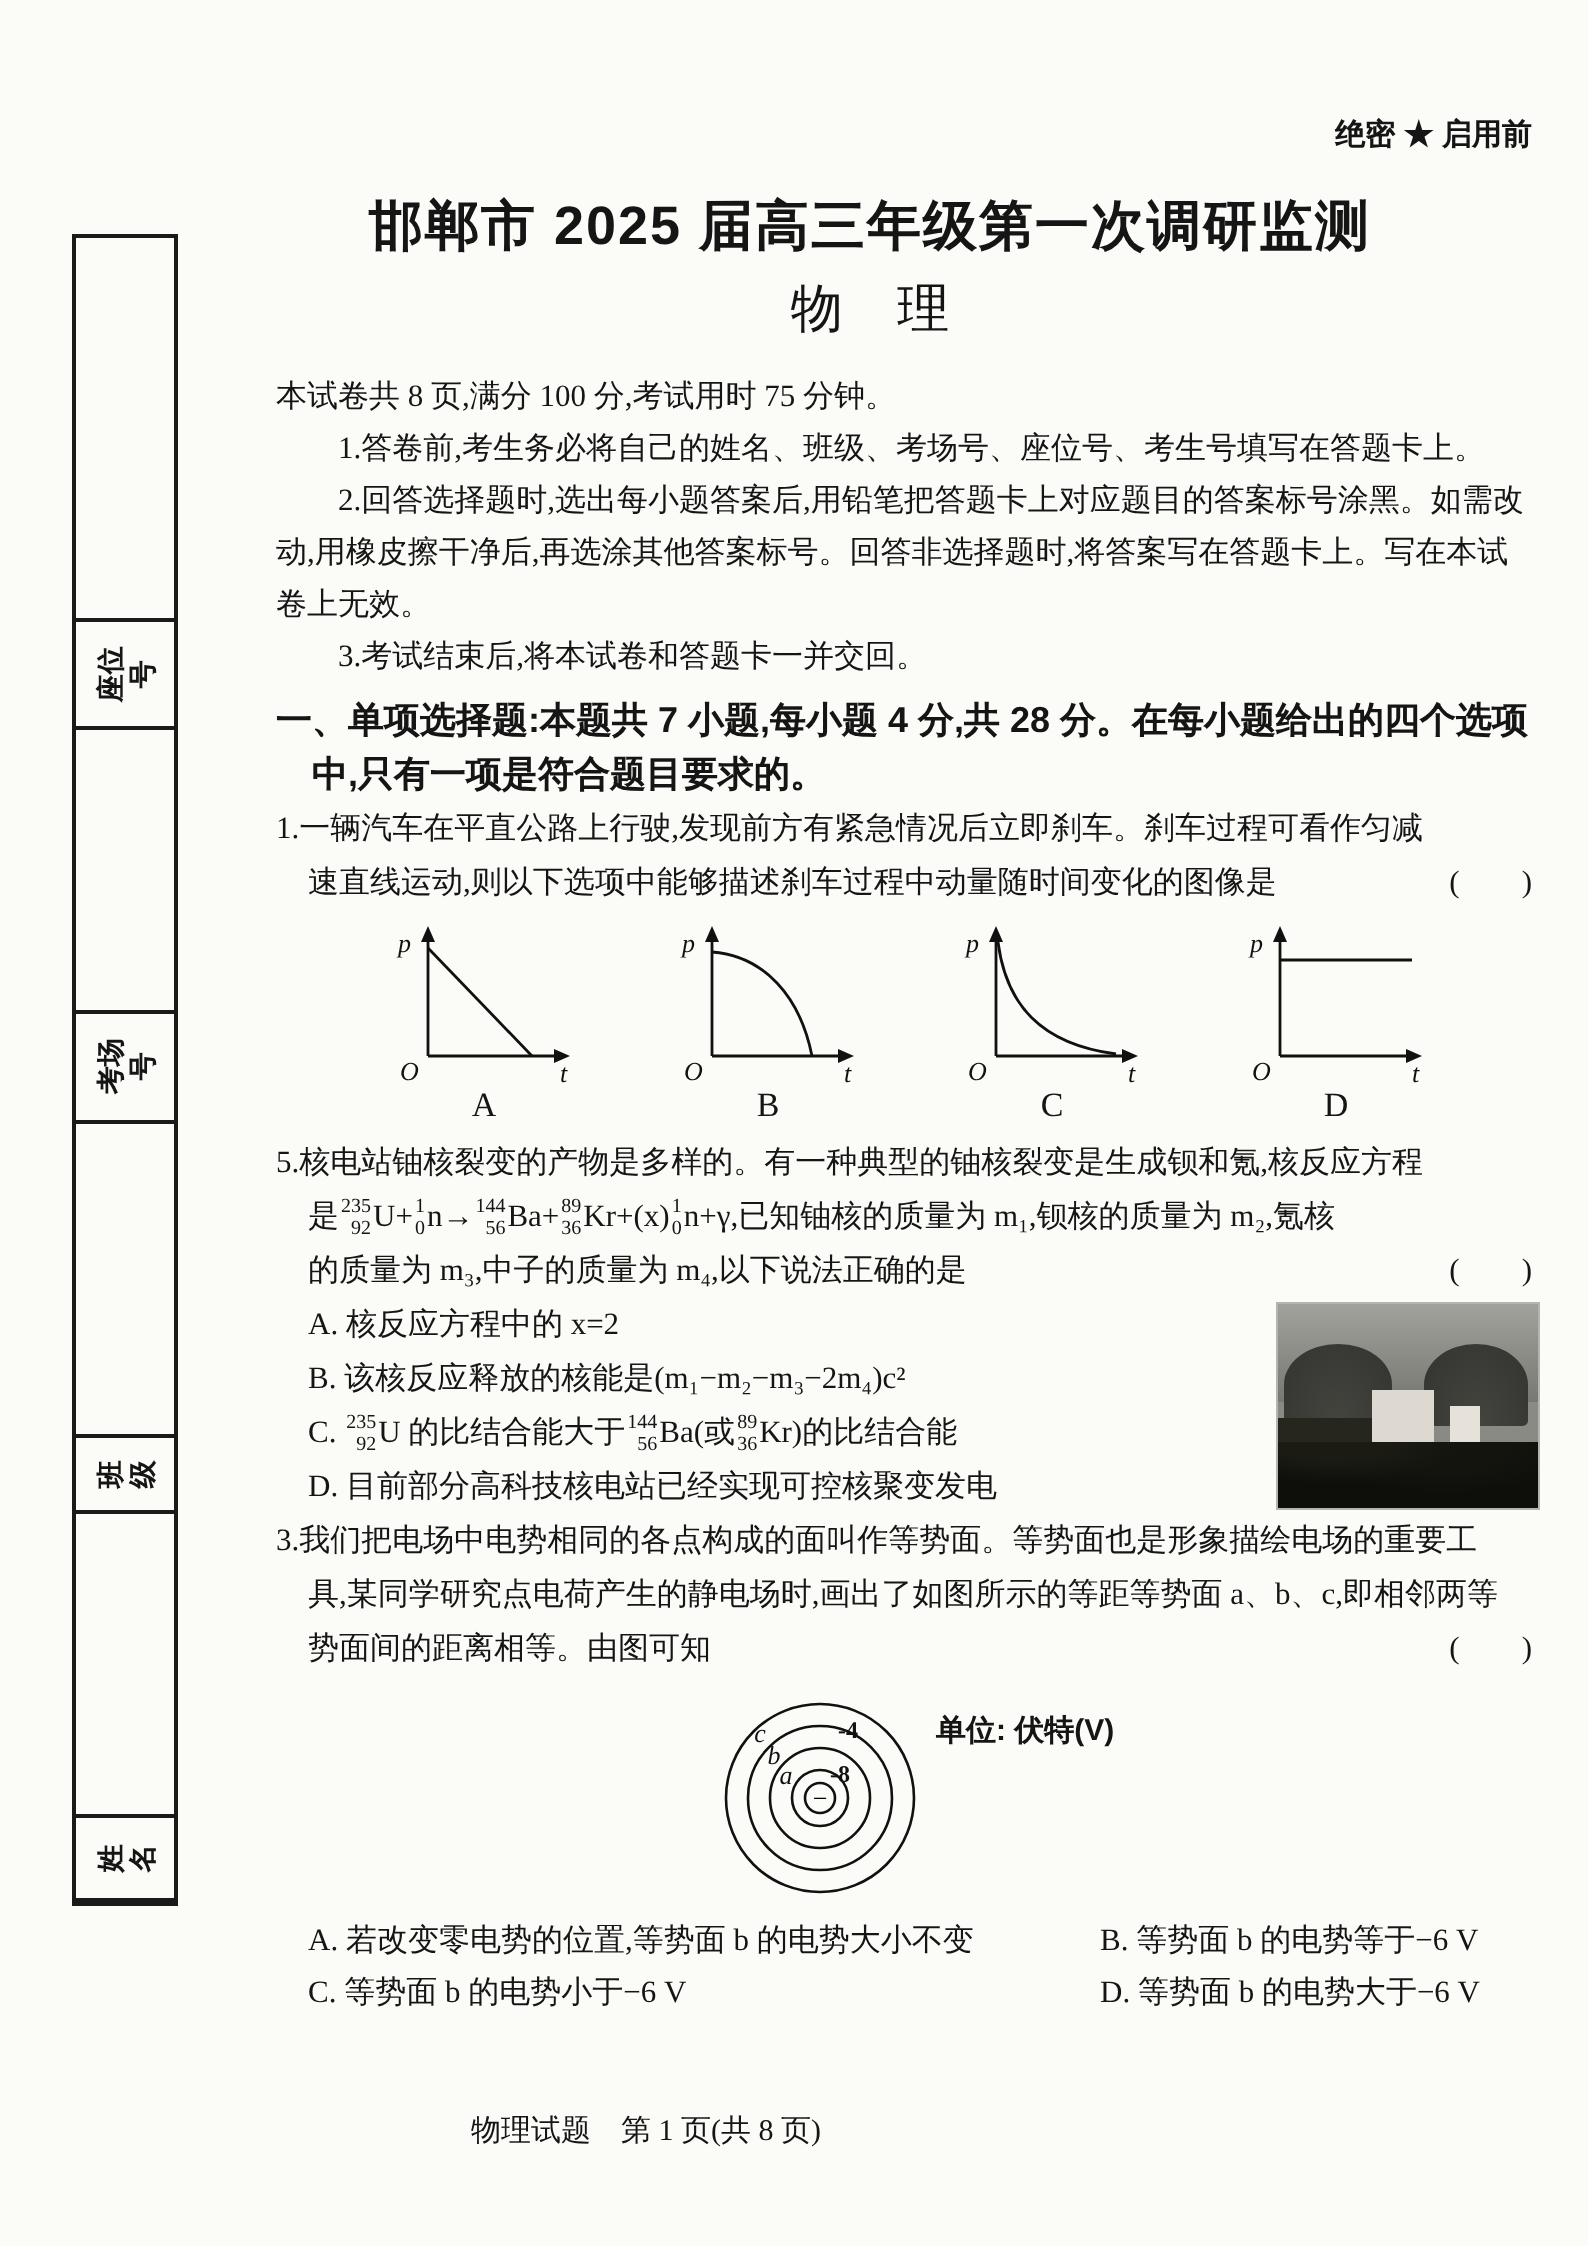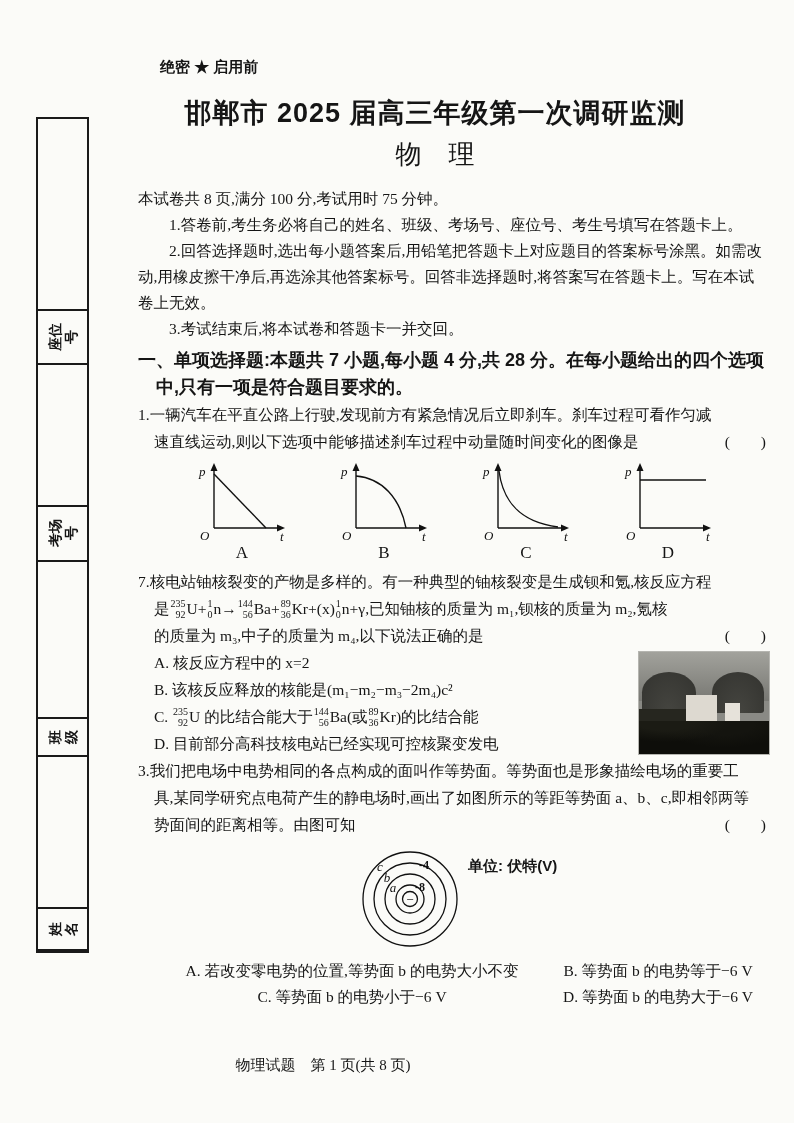--- a/index.html
+++ b/index.html
@@ -12,21 +12,21 @@
            border:2px solid #1a1a1a; display:flex; flex-direction:column; background:#fbfbf8; }
   .cell { flex:none; }
   .label-cell { border-top:2px solid #1a1a1a; border-bottom:2px solid #1a1a1a;
                 display:flex; align-items:center; justify-content:center; }
   .c1{height:190px}.c2{height:56px}.c3{height:140px}.c4{height:57px}
   .c5{height:155px}.c6{height:40px}.c7{height:150px}.c8{flex:1}
   .vlabel { transform:rotate(-90deg); font-family:"Liberation Sans","DejaVu Sans",sans-serif;
             font-weight:700; font-size:14px; line-height:1.15; text-align:center; white-space:nowrap; }
 
   .main { position:absolute; left:138px; top:58px; width:628px; }
-  .secrecy { font-family:"Liberation Sans",sans-serif; font-weight:700; font-size:15px; margin-left:22px; }
+  .secrecy { font-family:"Liberation Sans",sans-serif; font-weight:700; font-size:15px; margin-left:22px;text-align:right; }
   .title { margin-top:18px; padding-right:34px; text-align:center; font-family:"Liberation Sans",sans-serif;
            font-weight:700; font-size:27px; letter-spacing:1px; }
   .subject { margin-top:6px; padding-right:24px; text-align:center; font-family:"Liberation Sans",sans-serif;
              font-weight:400; font-size:26px; letter-spacing:10px; }
 
   .intro { margin-top:14px; font-size:15.5px; line-height:26px; }
   .notes-title { font-family:"Liberation Sans",sans-serif; font-weight:700; }
   .note { text-indent:2em; }
 
   .sec-header { margin-top:5px; font-family:"Liberation Sans",sans-serif; font-weight:700;
@@ -55,21 +55,21 @@
            background:#8a8a85; border:1px solid #b5b5b0; overflow:hidden; }
   .ph { position:absolute; }
 
   .q3fig { position:relative; height:116px; margin:2px 0 2px 0; }
   .q3fig svg { position:absolute; left:210px; top:0; }
   .fig-italic { font-family:"Liberation Serif",serif; font-style:italic; font-size:13px; fill:#111; }
   .fig-val { font-family:"Liberation Serif",serif; font-weight:700; font-size:12px; fill:#111; }
   .unit-note { position:absolute; left:330px; top:12px; font-family:"Liberation Sans",sans-serif;
                font-weight:700; font-size:15px; }
 
-  .q3opts { display:grid; grid-template-columns:396px auto; padding-left:16px; line-height:26px; font-size:15.5px;text-align:center; }
+  .q3opts { display:grid; grid-template-columns:396px auto; padding-left:16px; line-height:26px; font-size:15.5px; }
 
   .footer { position:absolute; left:0; top:1056px; width:646px; text-align:center; font-size:15px; }
 </style>
 </head>
 <body>
 
 <div class="page">
 
   <div class="strip">
     <div class="cell c1"></div>
@@ -165,21 +165,21 @@
           <path class="stroke" d="M20,20 L86,20"></path>
           <text x="5" y="16">p</text>
           <text x="6" y="80">O</text>
           <text x="86" y="81">t</text>
         </svg>
         <div class="glabel">D</div>
       </div>
     </div>
 
     <div class="q">
-      <div>7.核电站铀核裂变的产物是多样的。有一种典型的铀核裂变是生成钡和氪,核反应方程</div>
+      <div>5.核电站铀核裂变的产物是多样的。有一种典型的铀核裂变是生成钡和氪,核反应方程</div>
       <div class="formula-line">
         <span>是</span><span class="nuc"><span>235</span><span>92</span></span><span>U</span><span>+</span><span class="nuc"><span>1</span><span>0</span></span><span>n</span><span>→</span><span class="nuc"><span>144</span><span>56</span></span><span>Ba</span><span>+</span><span class="nuc"><span>89</span><span>36</span></span><span>Kr</span><span>+(x)</span><span class="nuc"><span>1</span><span>0</span></span><span>n</span><span>+γ</span><span>,已知铀核的质量为 m₁,钡核的质量为 m₂,氪核</span>
       </div>
       <div class="cont spread">
         <span>的质量为 m₃,中子的质量为 m₄,以下说法正确的是</span>
         <span class="brackets">(        )</span>
       </div>
       <div class="q2opts">
         <div class="opt">A. 核反应方程中的 x=2</div>
         <div class="opt">B. 该核反应释放的核能是(m₁−m₂−m₃−2m₄)c²</div>

